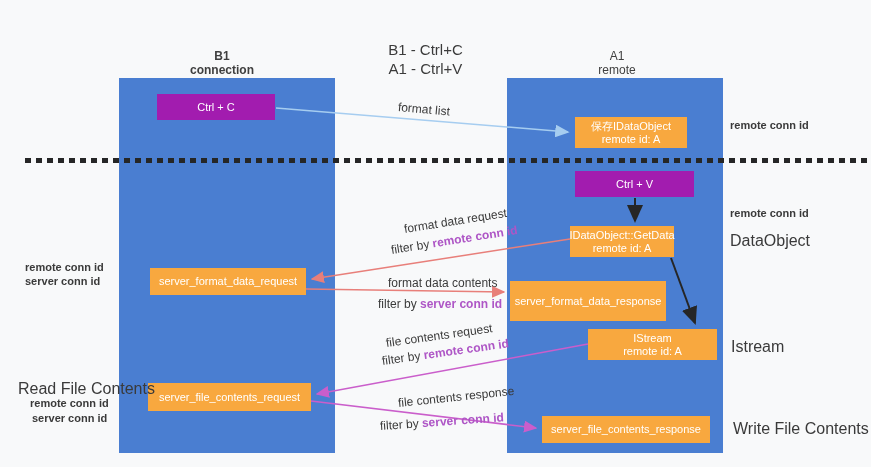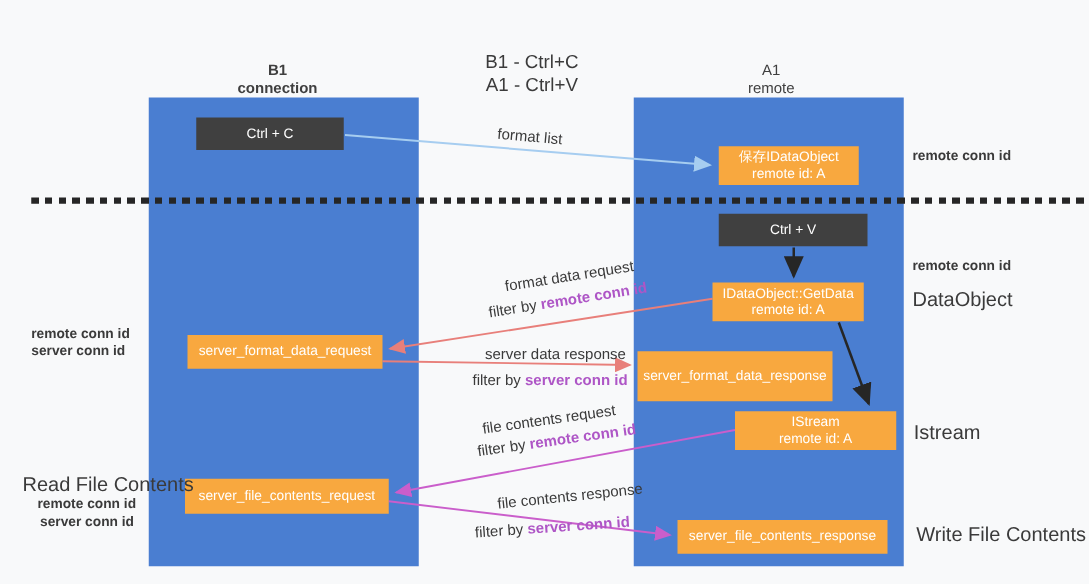--- a/index.html
+++ b/index.html
@@ -51,26 +51,26 @@
     position: absolute;
     display: flex;
     flex-direction: column;
     align-items: center;
     justify-content: center;
     color: #ffffff;
     font-size: 11px;
     line-height: 13px;
     text-align: center;
   }
-  .node.green { background: #404040; }
+  .node.green { background: #a21caf; }
   .node.orange { background: #f8a83f; }
   .n-ctrl-c { left: 157px; top: 94px; width: 118px; height: 26px; }
   .n-ctrl-v { left: 575px; top: 171px; width: 119px; height: 26px; }
   .n-save   { left: 575px; top: 117px; width: 112px; height: 31px; }
-  .n-getdata{ left: 570px; top: 226px; width: 121px; height: 31px; }
+  .n-getdata{ left: 570px; top: 226px; width: 104px; height: 31px; }
   .n-istream{ left: 588px; top: 329px; width: 129px; height: 31px; }
   .n-fmt-req { left: 150px; top: 268px; width: 156px; height: 27px; }
   .n-fmt-resp{ left: 510px; top: 281px; width: 156px; height: 40px; }
   .n-file-req { left: 148px; top: 383px; width: 163px; height: 28px; }
   .n-file-resp{ left: 542px; top: 416px; width: 168px; height: 27px; }
   .flow-label {
     position: absolute;
     font-size: 12px;
     color: #3a3a3a;
     white-space: nowrap;
@@ -171,21 +171,21 @@
     <span>server_file_contents_response</span>
   </div>
 
   <div class="flow-label" style="left:398px; top:100px; transform:rotate(5deg);">format list</div>
 
   <div class="flow-label" style="left:404px; top:222px; transform:rotate(-9deg);">format data request</div>
   <div class="flow-label" style="left:391px; top:243px; transform:rotate(-9deg);">
     <span>filter by </span><span class="id-purple">remote conn id</span>
   </div>
 
-  <div class="flow-label" style="left:388px; top:276px;">server data response</div>
+  <div class="flow-label" style="left:388px; top:276px;">format data contents</div>
   <div class="flow-label" style="left:378px; top:297px;">
     <span>filter by </span><span class="id-purple">server conn id</span>
   </div>
 
   <div class="flow-label" style="left:386px; top:336px; transform:rotate(-8deg);">file contents request</div>
   <div class="flow-label" style="left:382px; top:354px; transform:rotate(-8deg);">
     <span>filter by </span><span class="id-purple">remote conn id</span>
   </div>
 
   <div class="flow-label" style="left:398px; top:396px; transform:rotate(-6deg);">file contents response</div>

